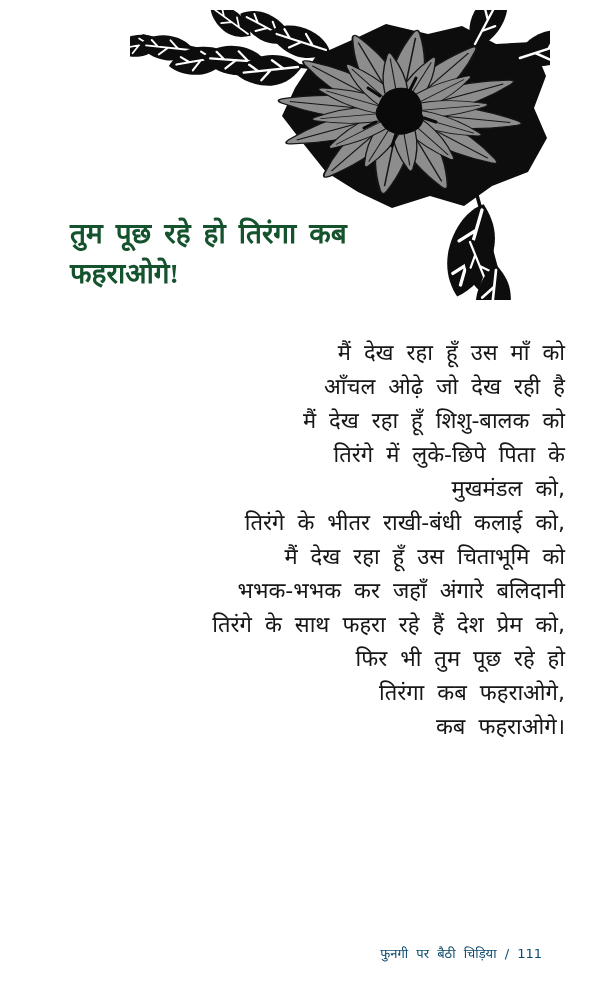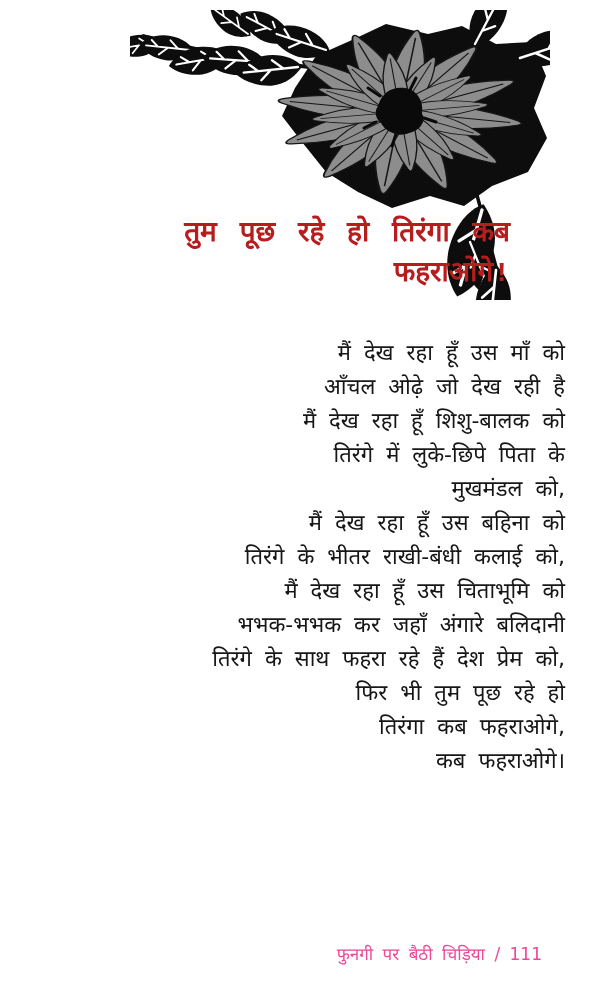--- a/index.html
+++ b/index.html
@@ -11,42 +11,42 @@
     color:#111111;
     font-family:"Liberation Serif","DejaVu Serif",serif;
     overflow:hidden;
   }
   .ornament {
     position:absolute; left:130px; top:10px;
     width:420px; height:290px;
   }
   .title {
     position:absolute; left:70px; top:214px; width:440px;
-    text-align:right;
-    font-family:Liberation Mono, monospace;
+    text-align:left;
+    font-family:Liberation Serif, serif;
     font-weight:700;
     font-size:28px; line-height:40px;
     word-spacing:6px;
-    color:#b91c1c;
+    color:#14532d;
   }
   .poem {
     position:absolute; left:105px; top:336px; width:460px;
     font-family:"DejaVu Sans","Liberation Sans",sans-serif;
     font-size:22px; line-height:34px;
     word-spacing:6px;
     color:#161616;
     text-align:right;
   }
   .poem .line { white-space:nowrap; }
   .footer {
     position:absolute; right:58px; top:942px;
     font-family:"DejaVu Sans","Liberation Sans",sans-serif;
-    font-size:17px; line-height:24px;
+    font-size:13px; line-height:24px;
     word-spacing:4px;
-    color:#ec4899;
+    color:#0c4a6e;
     white-space:nowrap;
   }
 </style>
 </head>
 <body>
 
 <div class="ornament">
   <svg width="420" height="290" viewBox="0 0 420 290" xmlns="http://www.w3.org/2000/svg">
     <defs>
       <g id="leaf">
@@ -126,21 +126,20 @@
   <div>तुम पूछ रहे हो तिरंगा कब</div>
   <div>फहराओगे!</div>
 </div>
 
 <div class="poem">
   <div class="line">मैं देख रहा हूँ उस माँ को</div>
   <div class="line">आँचल ओढ़े जो देख रही है</div>
   <div class="line">मैं देख रहा हूँ शिशु-बालक को</div>
   <div class="line">तिरंगे में लुके-छिपे पिता के</div>
   <div class="line">मुखमंडल को,</div>
-  <div class="line">मैं देख रहा हूँ उस बहिना को</div>
   <div class="line">तिरंगे के भीतर राखी-बंधी कलाई को,</div>
   <div class="line">मैं देख रहा हूँ उस चिताभूमि को</div>
   <div class="line">भभक-भभक कर जहाँ अंगारे बलिदानी</div>
   <div class="line">तिरंगे के साथ फहरा रहे हैं देश प्रेम को,</div>
   <div class="line">फिर भी तुम पूछ रहे हो</div>
   <div class="line">तिरंगा कब फहराओगे,</div>
   <div class="line">कब फहराओगे।</div>
 </div>
 
 <div class="footer">

